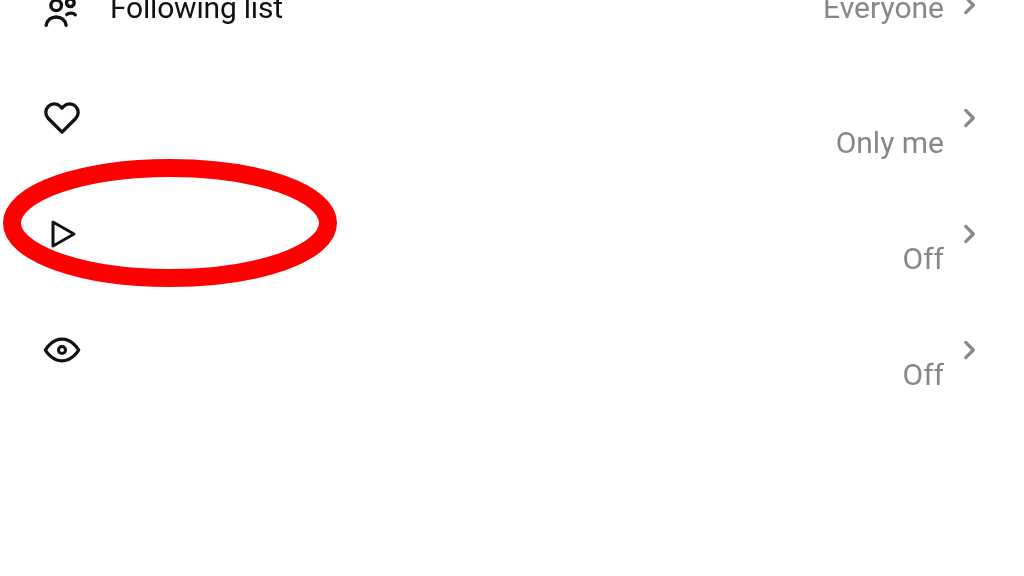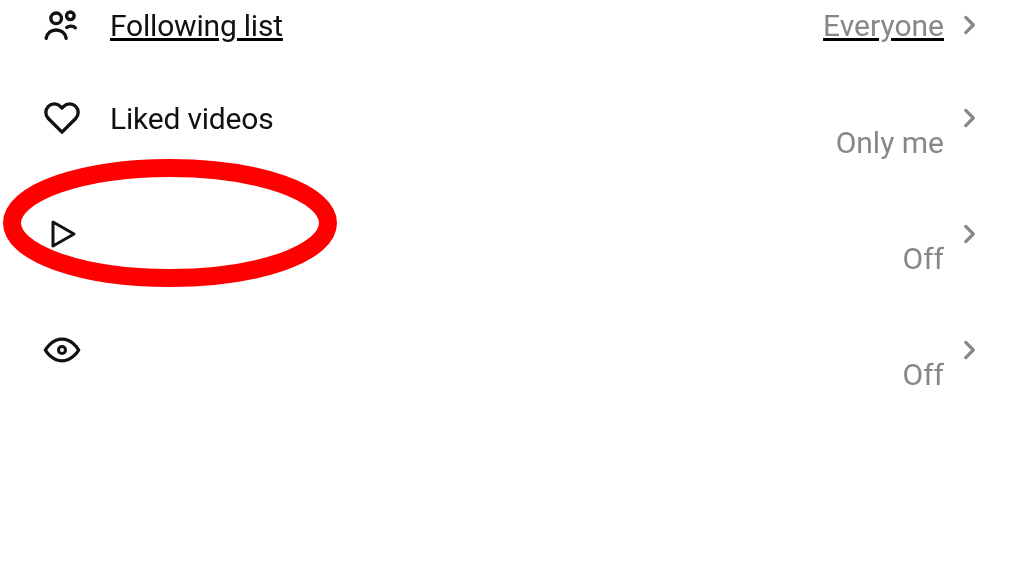--- a/index.html
+++ b/index.html
@@ -12,21 +12,21 @@
       position: relative;
     }
     .list { padding-left: 40px; padding-right: 40px; }
     .row {
       display: flex;
       align-items: center;
       height: 116px;
       cursor: pointer;
       position: relative;
     }
-    .row.first { height: 60px; align-items: center; text-decoration: underline; }
+    .row.first { height: 60px; align-items: flex-start; }
     .row.first .icon, .row.first .label, .row.first .value, .row.first .chev { margin-top: -10px; }
     .icon {
       width: 44px;
       height: 44px;
       display: flex;
       align-items: center;
       justify-content: center;
       flex-shrink: 0;
     }
     .label {
@@ -86,21 +86,20 @@
         </svg>
     </span>
   </div>
 
   <div class="row">
     <span class="icon">
       <svg viewBox="0 0 24 24" width="40" height="40" fill="none" stroke="#111" stroke-width="2" stroke-linecap="round" stroke-linejoin="round">
         <path d="M12 20.5 3.8 12.3a5.2 5.2 0 0 1 0-7.3 5.1 5.1 0 0 1 7.2 0l1 1 1-1a5.1 5.1 0 0 1 7.2 0 5.2 5.2 0 0 1 0 7.3L12 20.5z"></path>
       </svg>
     </span>
-    <span class="label">Liked videos</span>
     <span class="spacer"></span>
     <span class="value">Only me</span>
     <span class="chev">
       <svg viewBox="0 0 24 24" width="26" height="26" fill="none" stroke="#86878b" stroke-width="3" stroke-linecap="round" stroke-linejoin="round">
           <polyline points="9 5 16 12 9 19"></polyline>
         </svg>
     </span>
   </div>
 
   <div class="row">

